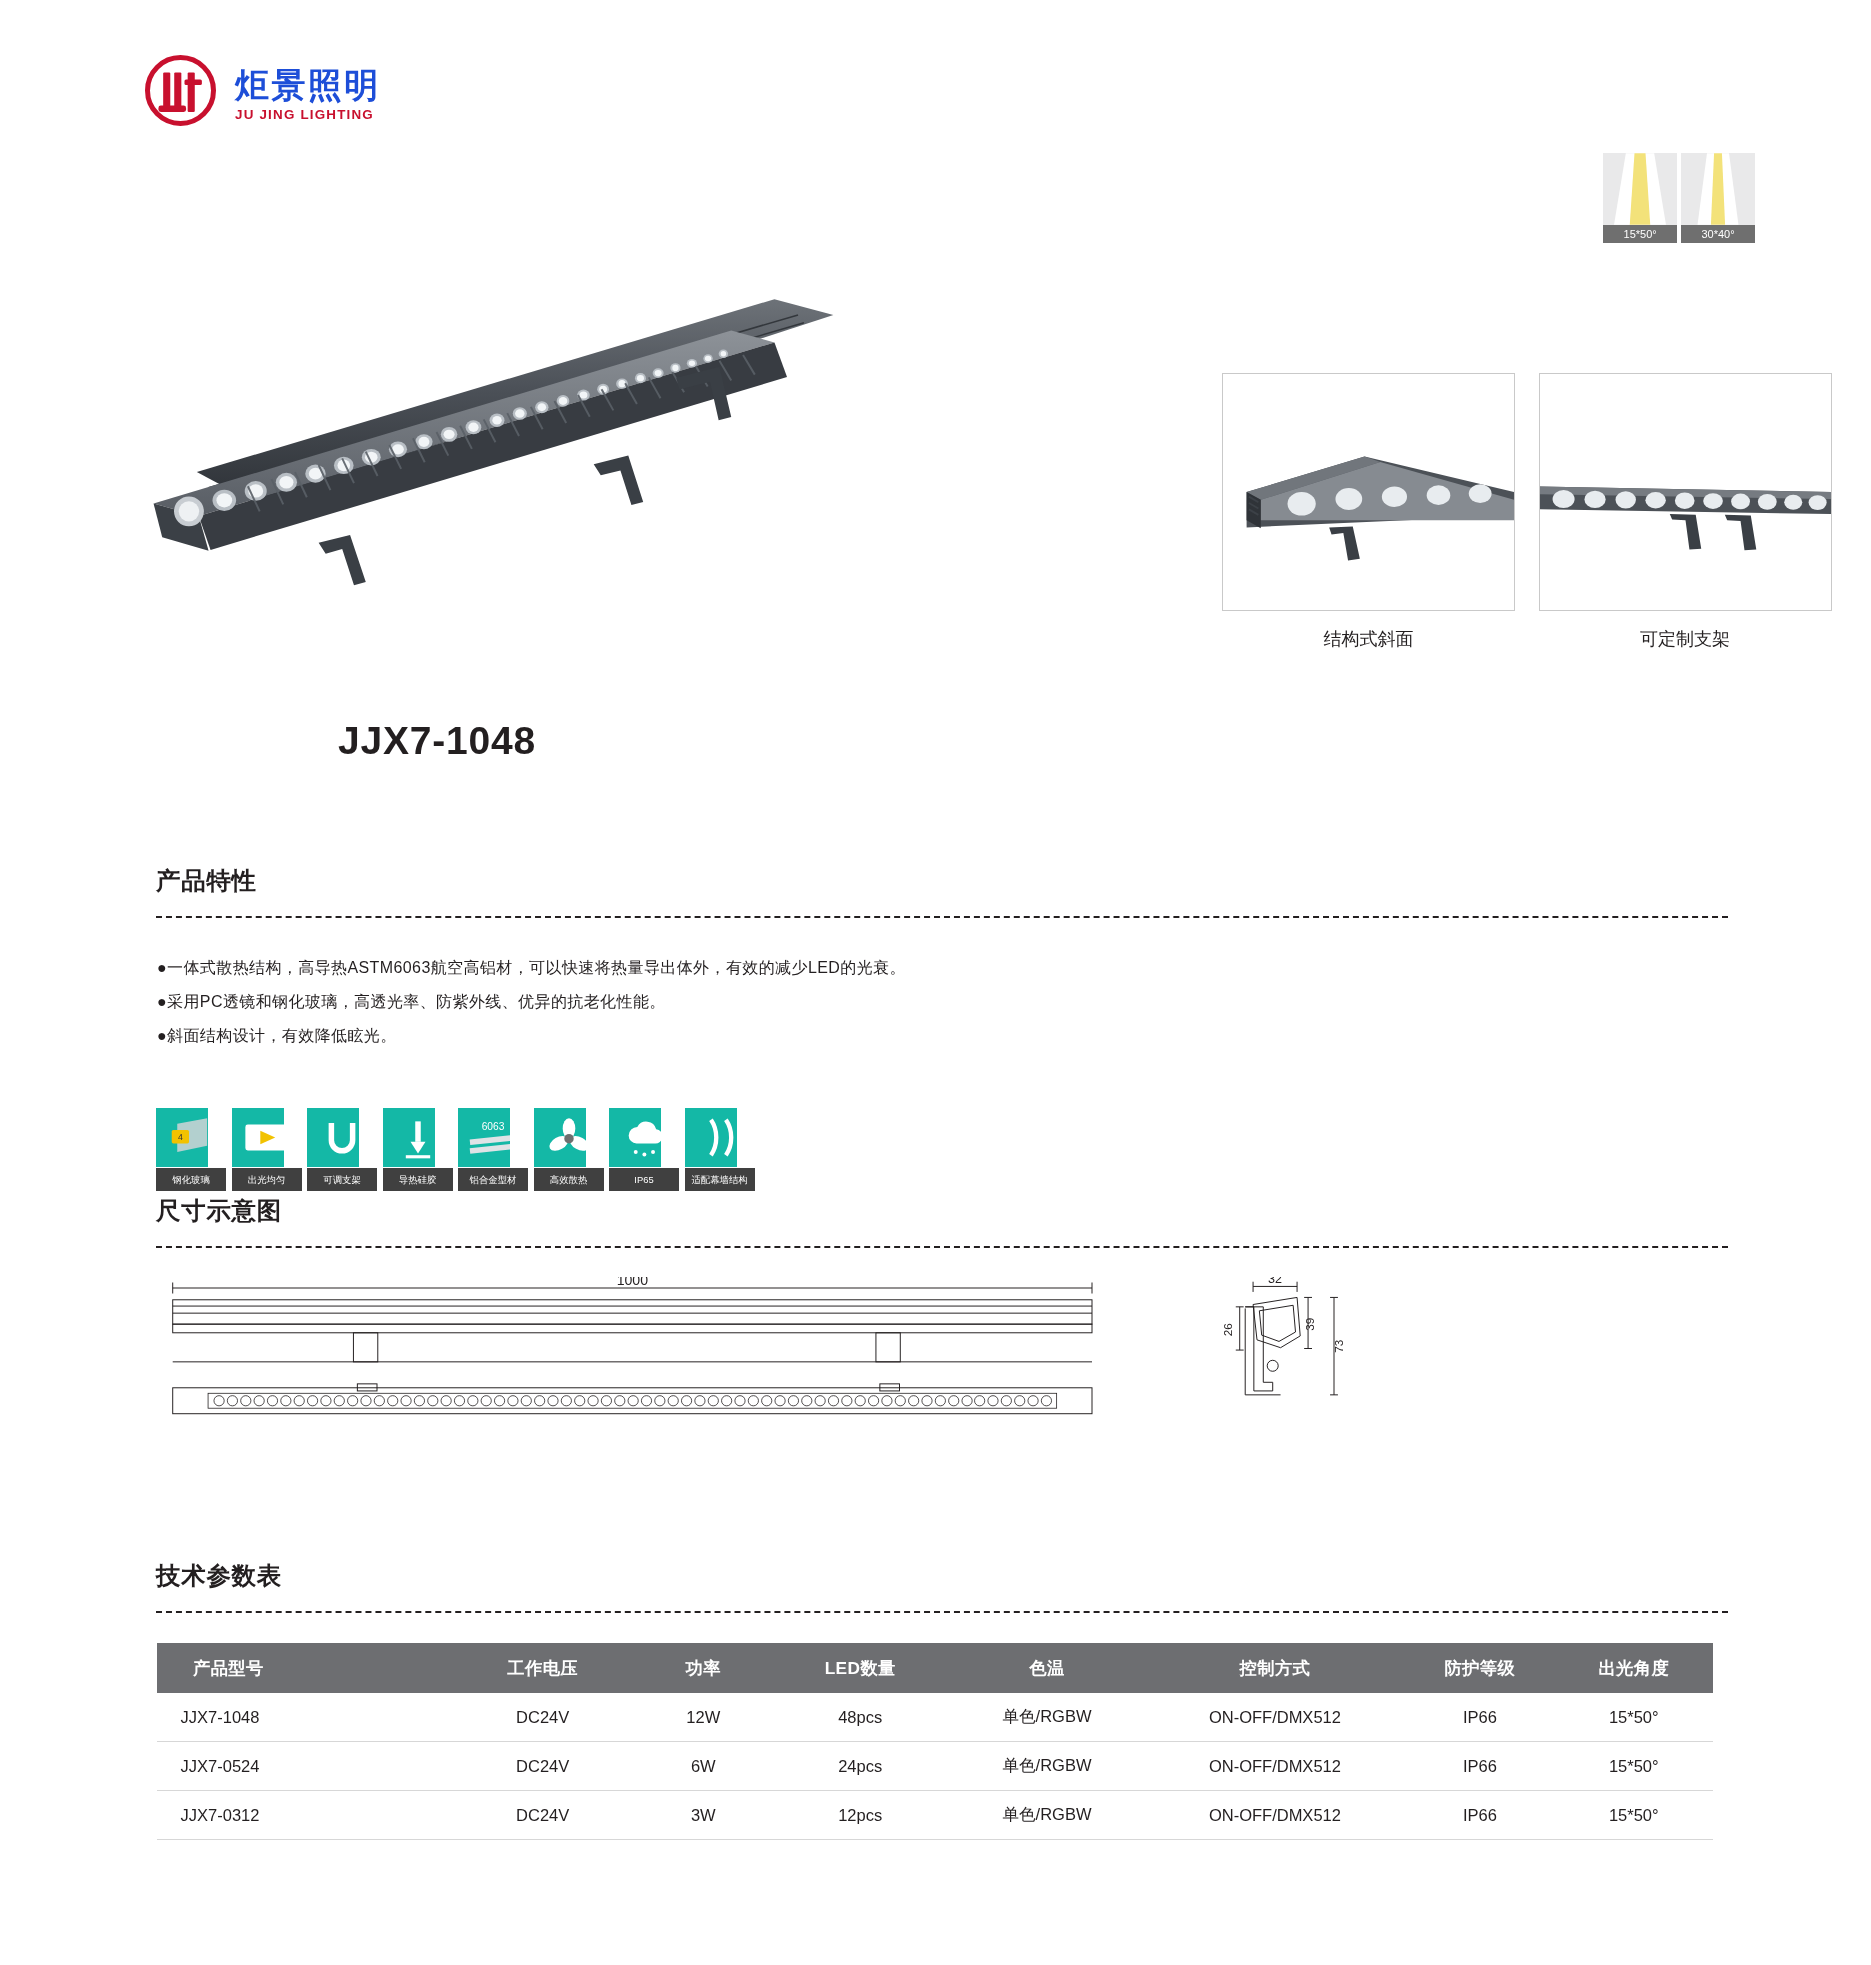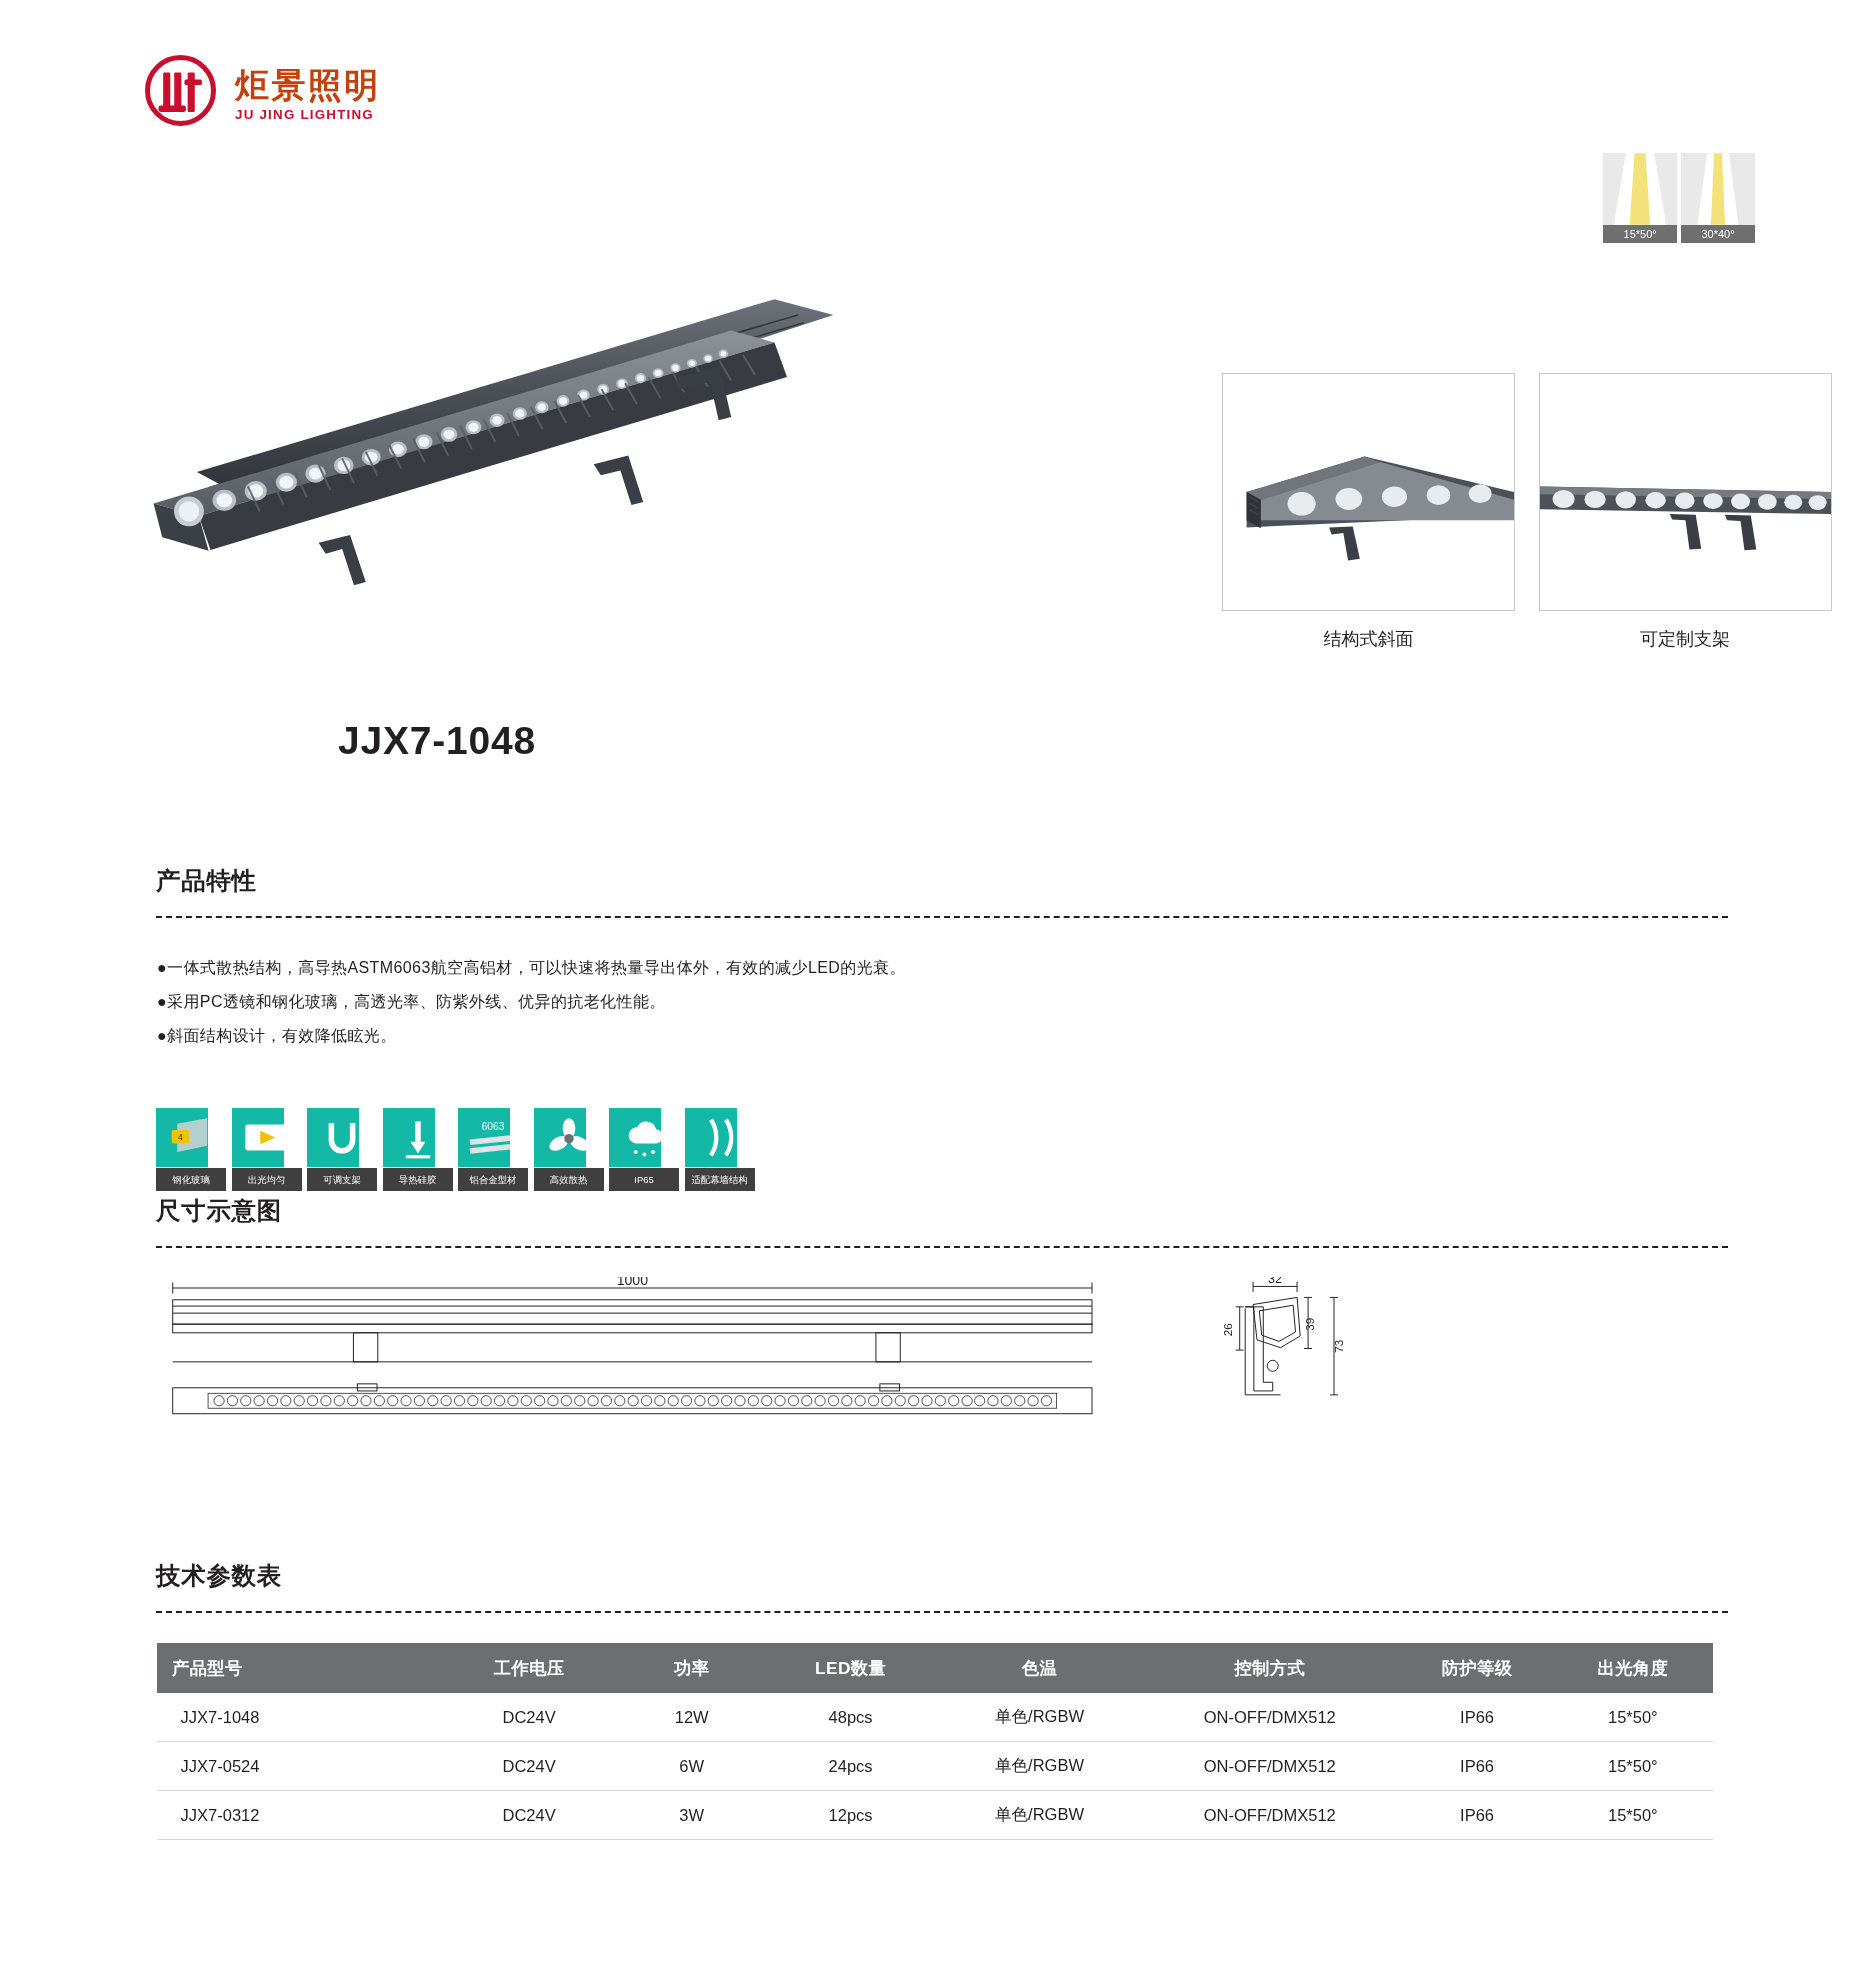--- a/index.html
+++ b/index.html
@@ -14,21 +14,21 @@
   .page{position:relative;width:1872px;height:2647px;}
 
   
   .logo{position:absolute;left:145px;top:55px;display:flex;align-items:center;gap:11px;}
   .logo-mark{width:79px;height:79px;position:relative;}
   .logo-mark .ring{
     position:absolute;left:0;top:0;width:71px;height:71px;border:5.5px solid #c8102e;border-radius:50%;
     box-sizing:border-box;
   }
   .logo-text{display:flex;flex-direction:column;justify-content:center;}
-  .logo-cn{font-size:34px;font-weight:700;color:#c2410c;letter-spacing:2.4px;line-height:1;}
+  .logo-cn{font-size:34px;font-weight:700;color:#1d4ed8;letter-spacing:2.4px;line-height:1;}
   .logo-en{font-size:13.4px;font-weight:700;color:#c8102e;letter-spacing:1.2px;margin-top:6.3px;line-height:1;}
 
   
   .beam-badges{position:absolute;right:117px;top:153px;display:flex;gap:3.9px;}
   .beam-badge{width:74px;height:90px;background:#e9e9ea;position:relative;overflow:hidden;}
   .beam-badge .cone{position:absolute;left:50%;top:0;transform:translateX(-50%);}
   .beam-badge .lbl{
     position:absolute;left:0;bottom:0;width:100%;height:18px;line-height:18px;text-align:center;
     background:#6f6f6f;color:#ffffff;font-size:11px;
   }
@@ -74,21 +74,21 @@
   .spec-table{
     position:absolute;left:157px;top:1643px;width:1556px;border-collapse:collapse;
   }
   .spec-table th{
     background:#6d6e71;color:#ffffff;font-size:17.3px;font-weight:700;height:48px;letter-spacing:0.4px;
   }
   .spec-table td{
     font-size:16.5px;height:46px;text-align:center;border-bottom:1.2px solid #d7d7d7;color:#231f20;
   }
   .spec-table td.first{text-align:left;padding-left:23.6px;}
-  .spec-table th.first{text-align:left;padding-left:15px;}
+  .spec-table th.first{text-align:left;padding-left:36px;}
 </style>
 </head>
 <body>
 
 <div class="page">
 
   <div class="logo">
     <div class="logo-mark">
       <div class="ring"></div>
       <svg width="79" height="79" viewBox="0 0 200 200" style="position:absolute;left:0;top:0">

